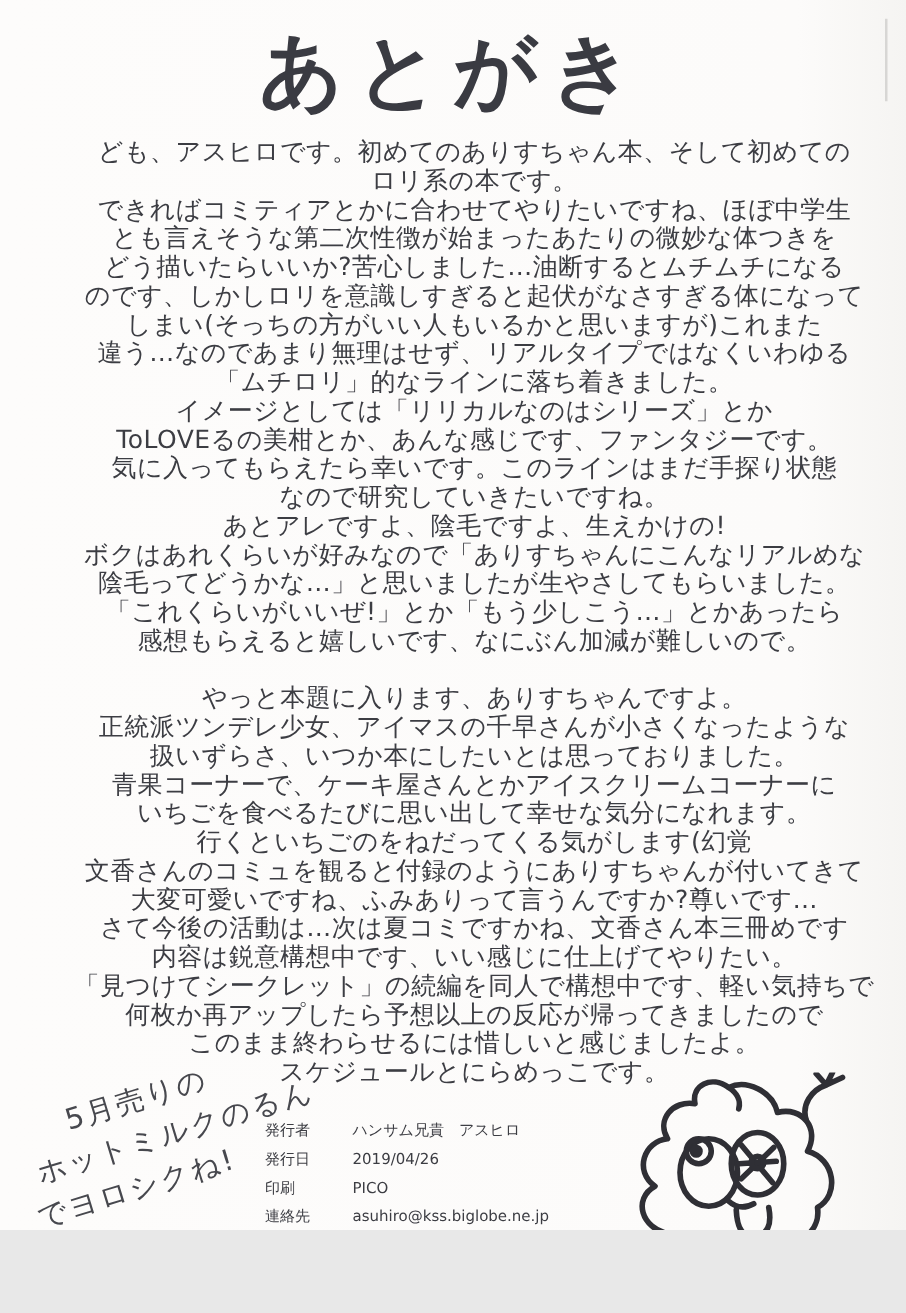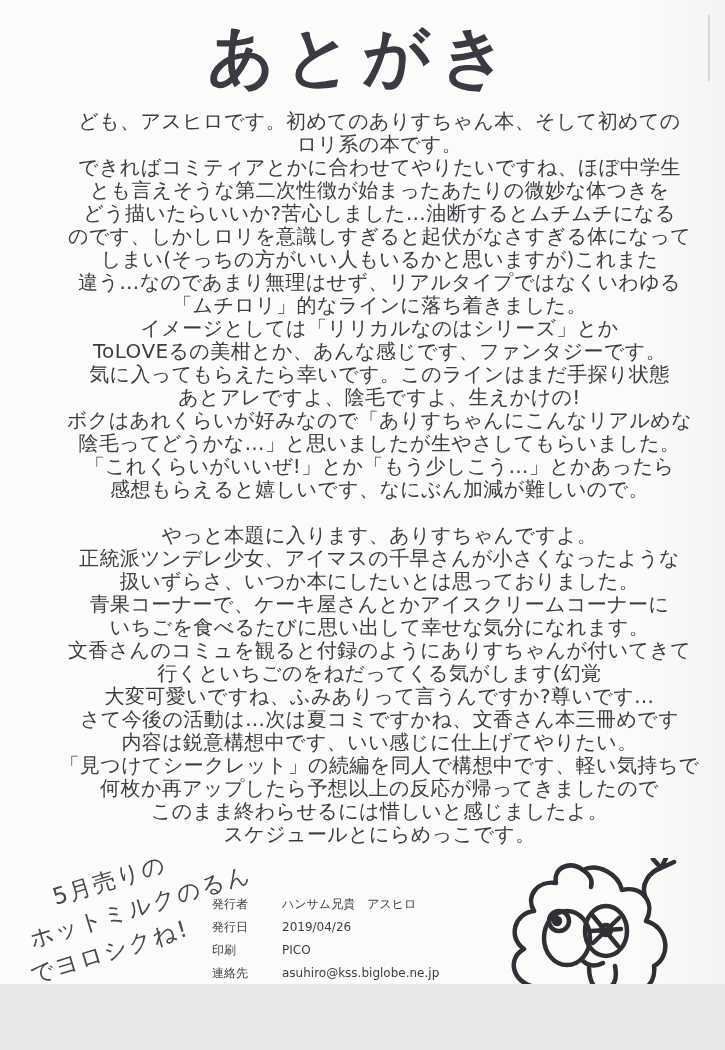--- a/index.html
+++ b/index.html
@@ -71,34 +71,35 @@
         <div class="body-line">できればコミティアとかに合わせてやりたいですね、ほぼ中学生</div>
         <div class="body-line">とも言えそうな第二次性徴が始まったあたりの微妙な体つきを</div>
         <div class="body-line">どう描いたらいいか?苦心しました…油断するとムチムチになる</div>
         <div class="body-line">のです、しかしロリを意識しすぎると起伏がなさすぎる体になって</div>
         <div class="body-line">しまい(そっちの方がいい人もいるかと思いますが)これまた</div>
         <div class="body-line">違う…なのであまり無理はせず、リアルタイプではなくいわゆる</div>
         <div class="body-line">「ムチロリ」的なラインに落ち着きました。</div>
         <div class="body-line">イメージとしては「リリカルなのはシリーズ」とか</div>
         <div class="body-line">ToLOVEるの美柑とか、あんな感じです、ファンタジーです。</div>
         <div class="body-line">気に入ってもらえたら幸いです。このラインはまだ手探り状態</div>
+        <div class="body-line">なので研究していきたいですね。</div>
         <div class="body-line">あとアレですよ、陰毛ですよ、生えかけの!</div>
         <div class="body-line">ボクはあれくらいが好みなので「ありすちゃんにこんなリアルめな</div>
         <div class="body-line">陰毛ってどうかな…」と思いましたが生やさしてもらいました。</div>
         <div class="body-line">「これくらいがいいぜ!」とか「もう少しこう…」とかあったら</div>
         <div class="body-line">感想もらえると嬉しいです、なにぶん加減が難しいので。</div>
       </div>
     <div class="para">
         <div class="body-line">やっと本題に入ります、ありすちゃんですよ。</div>
         <div class="body-line">正統派ツンデレ少女、アイマスの千早さんが小さくなったような</div>
         <div class="body-line">扱いずらさ、いつか本にしたいとは思っておりました。</div>
         <div class="body-line">青果コーナーで、ケーキ屋さんとかアイスクリームコーナーに</div>
         <div class="body-line">いちごを食べるたびに思い出して幸せな気分になれます。</div>
+        <div class="body-line">行くといちごのをねだってくる気がします(幻覚</div>
         <div class="body-line">文香さんのコミュを観ると付録のようにありすちゃんが付いてきて</div>
-        <div class="body-line">行くといちごのをねだってくる気がします(幻覚</div>
         <div class="body-line">大変可愛いですね、ふみありって言うんですか?尊いです…</div>
         <div class="body-line">さて今後の活動は…次は夏コミですかね、文香さん本三冊めです</div>
         <div class="body-line">内容は鋭意構想中です、いい感じに仕上げてやりたい。</div>
         <div class="body-line">「見つけてシークレット」の続編を同人で構想中です、軽い気持ちで</div>
         <div class="body-line">何枚か再アップしたら予想以上の反応が帰ってきましたので</div>
         <div class="body-line">このまま終わらせるには惜しいと感じましたよ。</div>
         <div class="body-line">スケジュールとにらめっこです。</div>
       </div>
   </div>
 

